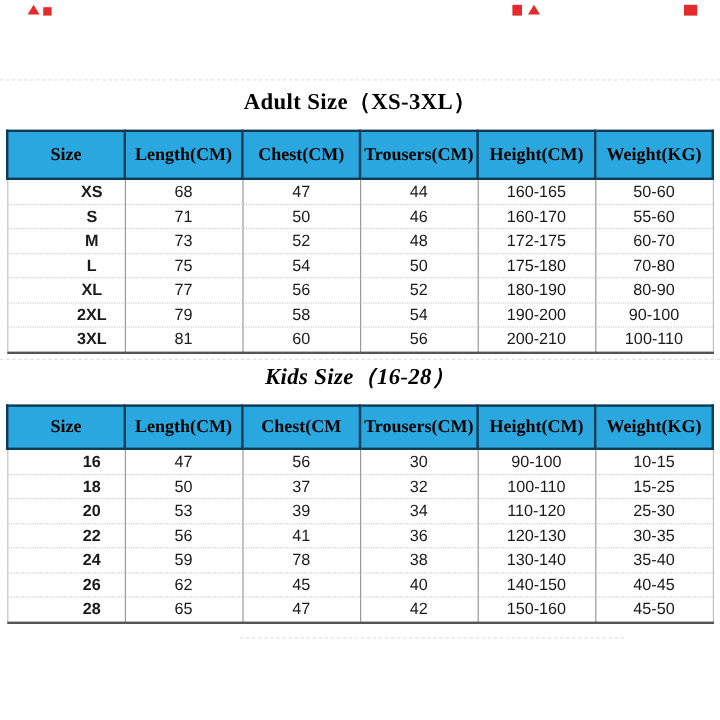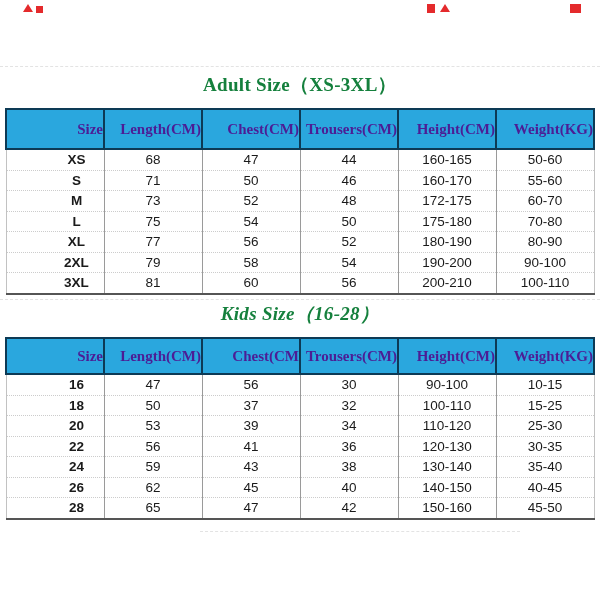--- a/index.html
+++ b/index.html
@@ -14,32 +14,32 @@
   html,body{margin:0;padding:0;background:#ffffff;}
   .canvas{
     position:relative;width:600px;height:600px;background:#ffffff;overflow:hidden;
     font-family:"Liberation Sans",sans-serif;color:#111;
   }
   .gridline{position:absolute;left:0;width:100%;height:0;border-top:1px dashed #e3e3e3;}
   .gridline.short{left:200px;width:320px;}
   .section-title{
     position:absolute;left:0;width:100%;text-align:center;
     font-family:"Liberation Serif",serif;font-weight:bold;font-size:19px;
-    letter-spacing:0.3px;color:#15803d;
+    letter-spacing:0.3px;color:#000000;
   }
   table.size-table{
     position:absolute;left:5px;width:590px;table-layout:fixed;
     border-collapse:collapse;border-bottom:2px solid var(--table-bottom);
     background:#ffffff;
   }
   table.size-table thead th{
     background:var(--header-bg);
     border:2px solid var(--header-border);
-    font-family:"Liberation Serif",serif;font-weight:bold;font-size:15px;color:#4c1d95;
-    padding:0;text-align:right;vertical-align:middle;
+    font-family:"Liberation Serif",serif;font-weight:bold;font-size:15px;color:#000000;
+    padding:0;text-align:center;vertical-align:middle;
   }
   table.adult thead th{height:38px;}
   table.kids  thead th{height:34px;}
   table.size-table tbody td{
     height:19.5px;padding:0;text-align:center;vertical-align:middle;
     font-size:13.5px;color:#1a1a1a;
     border-left:1px solid var(--body-vline);
     border-right:1px solid var(--body-vline);
     border-top:1px dotted var(--row-dotted);
   }
@@ -183,21 +183,21 @@
           <td>22</td>
           <td>56</td>
           <td>41</td>
           <td>36</td>
           <td>120-130</td>
           <td>30-35</td>
         </tr>
         <tr>
           <td>24</td>
           <td>59</td>
-          <td>43</td>
+          <td>78</td>
           <td>38</td>
           <td>130-140</td>
           <td>35-40</td>
         </tr>
         <tr>
           <td>26</td>
           <td>62</td>
           <td>45</td>
           <td>40</td>
           <td>140-150</td>

